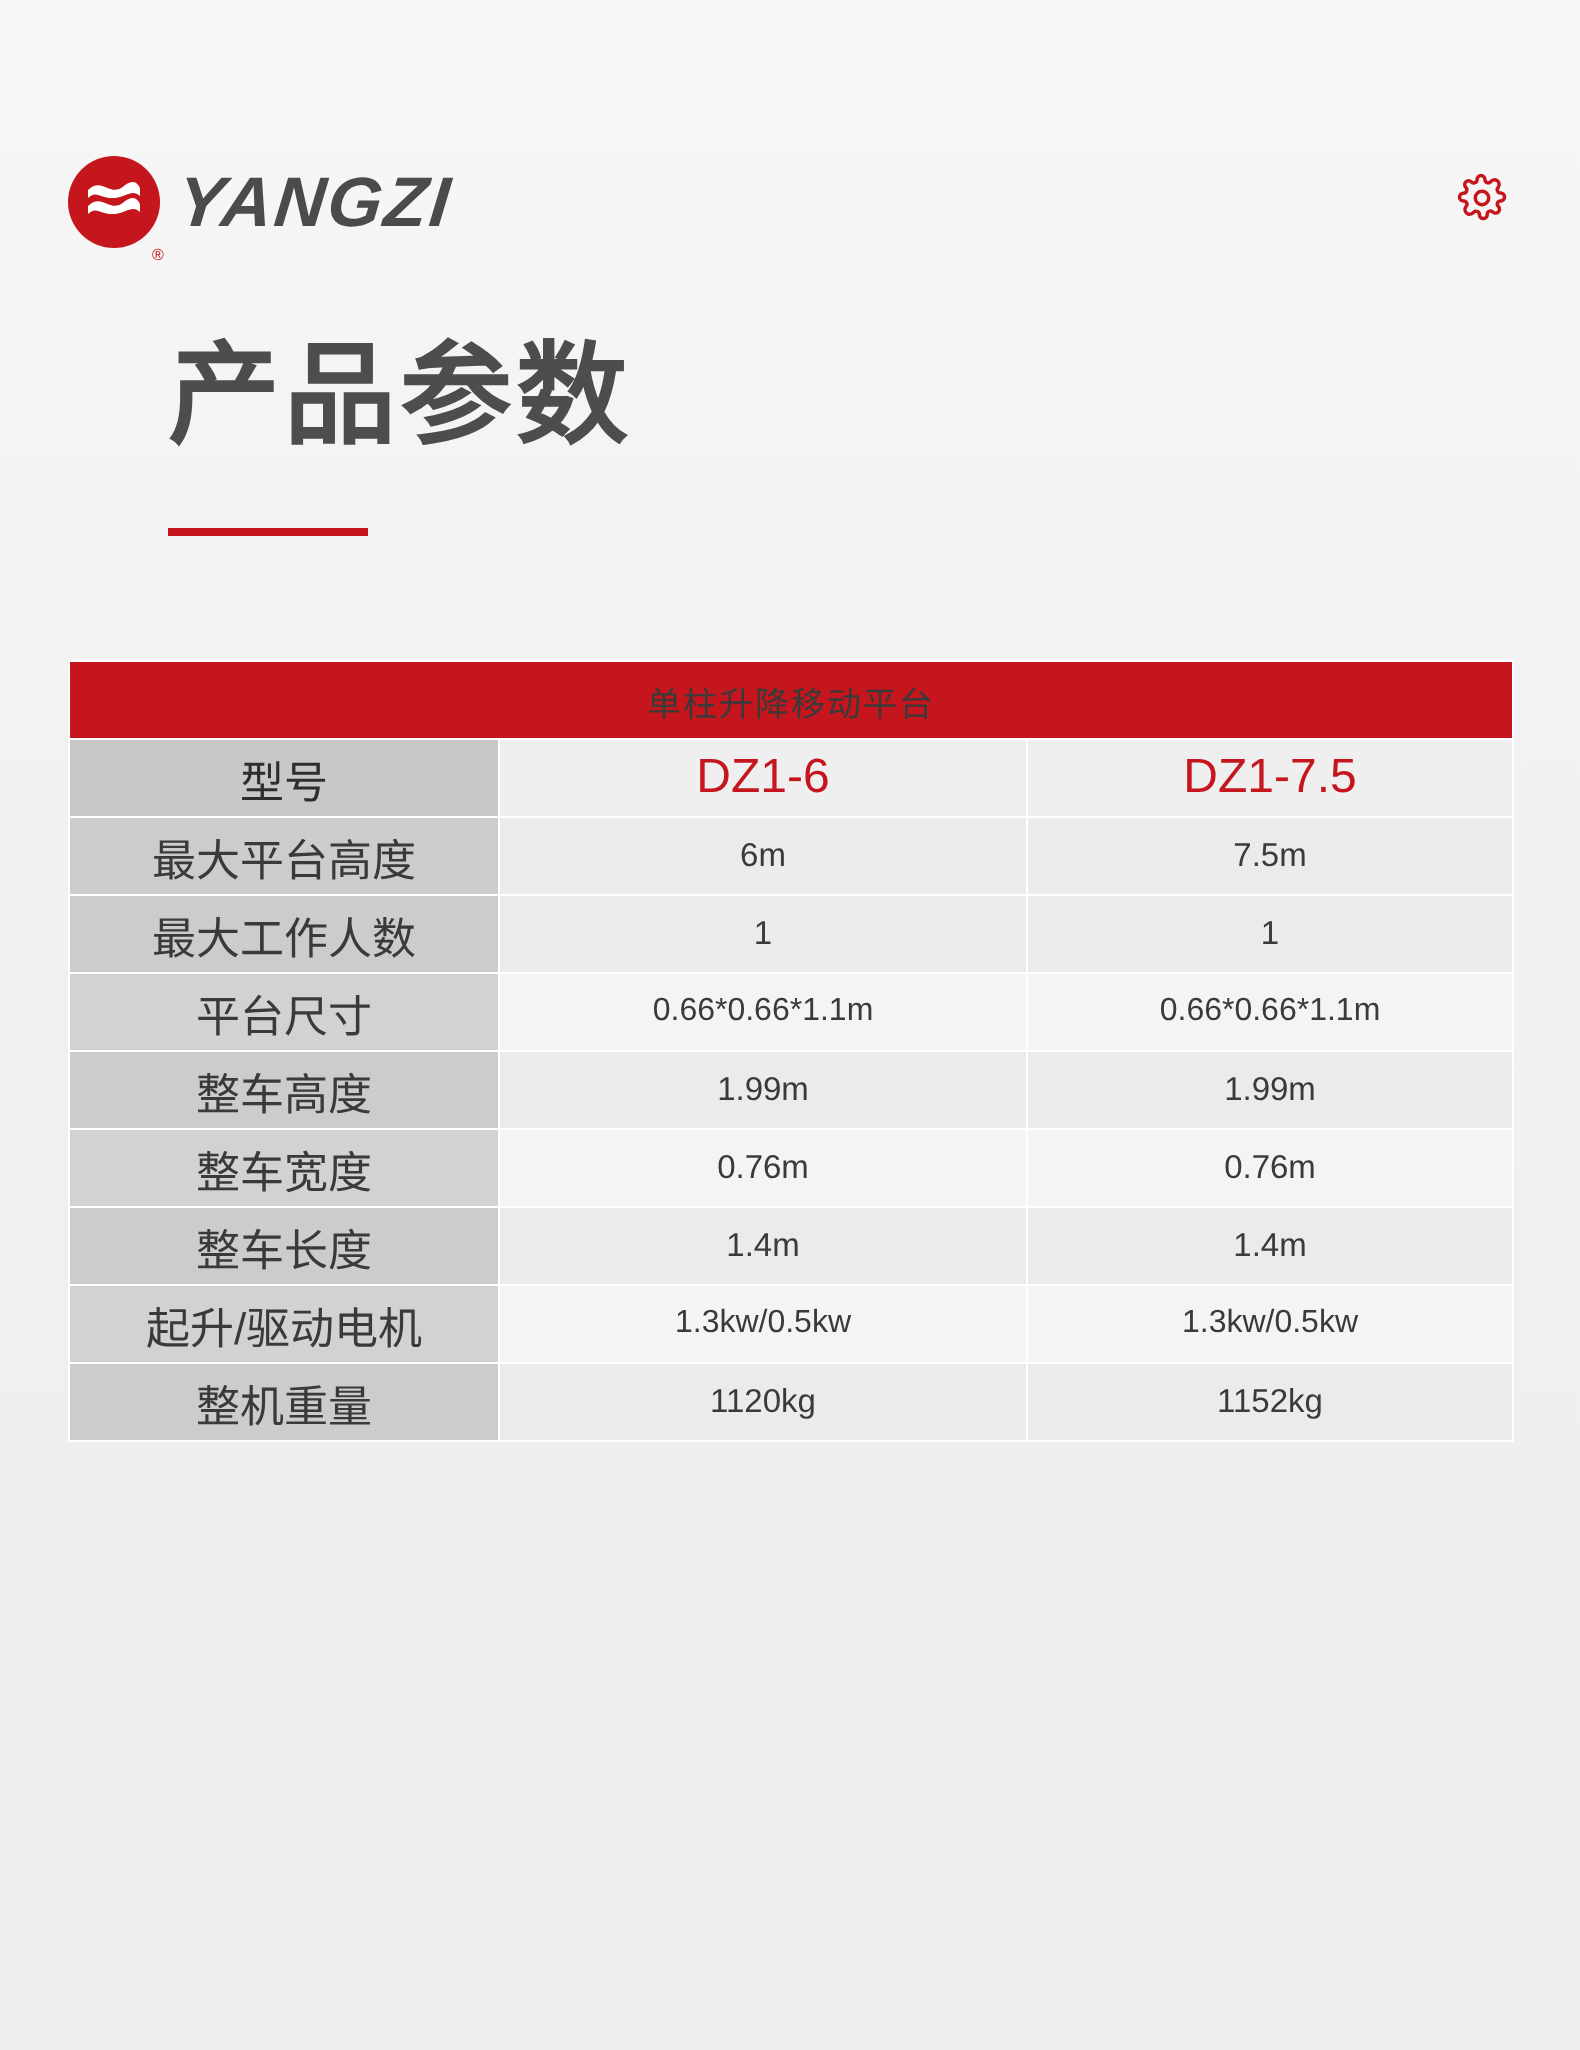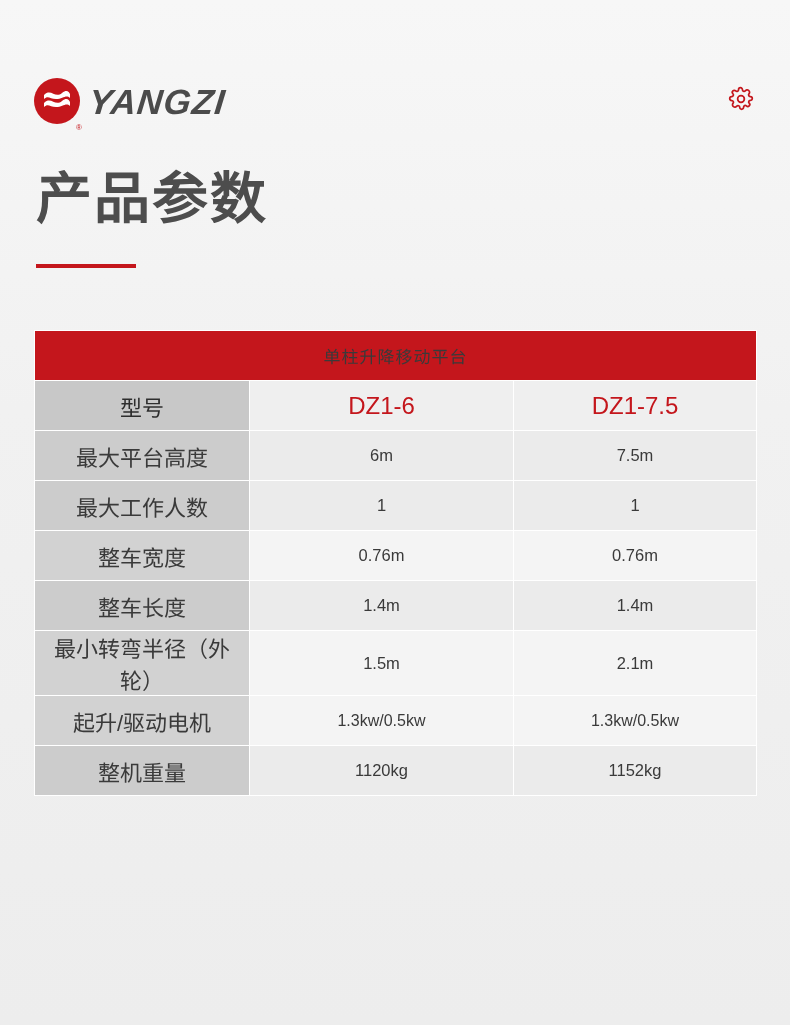--- a/index.html
+++ b/index.html
@@ -81,20 +81,21 @@
     right: 36px;
     top: 86px;
     width: 26px;
     height: 26px;
     cursor: pointer;
   }
 
   
   .title-block {
     padding: 0 36px;
+    margin-left: 48px;
   }
   .page-title {
     margin: 0;
     padding-top: 16px;
     font-size: 56px;
     line-height: 1.18;
     font-weight: 700;
     color: #4d4d4d;
     letter-spacing: 2px;
     font-family: "DejaVu Sans", "Liberation Sans", sans-serif;
@@ -117,21 +118,21 @@
     font-size: 16.5px;
   }
   table.spec col.c1 { width: 215px; }
   table.spec col.c2 { width: 264px; }
   table.spec col.c3 { width: 243px; }
 
   table.spec th, table.spec td {
     border: 1px solid #ffffff;
     text-align: center;
     vertical-align: middle;
-    height: 50px;
+    height: 39px;
     padding: 0 4px;
     font-weight: 400;
     color: #3a3a3a;
     box-sizing: border-box;
   }
 
   .tbl-title th {
     background: #c4161c;
     color: #ffffff;
     font-size: 17px;
@@ -228,33 +229,38 @@
             <td class="label-cell">最大平台高度</td>
             <td class="val-cell">6m</td>
             <td class="val-cell">7.5m</td>
           </tr>
           <tr class="alt">
             <td class="label-cell">最大工作人数</td>
             <td class="val-cell">1</td>
             <td class="val-cell">1</td>
           </tr>
           <tr>
+            <td class="label-cell">平台尺寸</td>
+            <td class="val-cell narrow">0.66*0.66*1.1m</td>
+            <td class="val-cell narrow">0.66*0.66*1.1m</td>
+          </tr>
+          <tr class="alt">
+            <td class="label-cell">整车高度</td>
+            <td class="val-cell">1.99m</td>
+            <td class="val-cell">1.99m</td>
+          </tr>
+          <tr>
             <td class="label-cell">整车宽度</td>
             <td class="val-cell">0.76m</td>
             <td class="val-cell">0.76m</td>
           </tr>
           <tr class="alt">
             <td class="label-cell">整车长度</td>
             <td class="val-cell">1.4m</td>
             <td class="val-cell">1.4m</td>
-          </tr>
-          <tr>
-            <td class="label-cell">最小转弯半径（外轮）</td>
-            <td class="val-cell">1.5m</td>
-            <td class="val-cell">2.1m</td>
           </tr>
           <tr>
             <td class="label-cell">起升/驱动电机</td>
             <td class="val-cell narrow">1.3kw/0.5kw</td>
             <td class="val-cell narrow">1.3kw/0.5kw</td>
           </tr>
           <tr class="alt">
             <td class="label-cell">整机重量</td>
             <td class="val-cell">1120kg</td>
             <td class="val-cell">1152kg</td>

